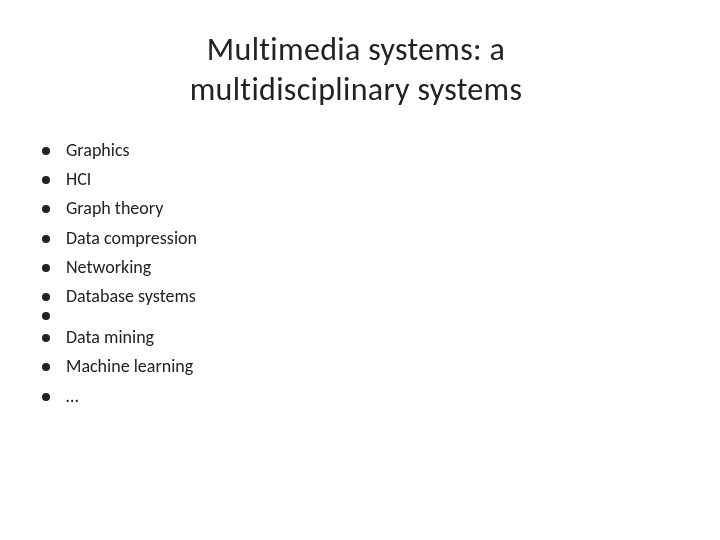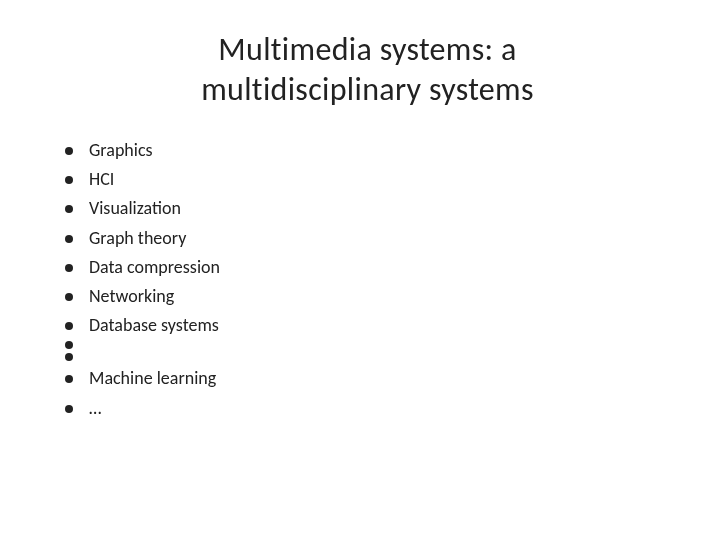--- a/index.html
+++ b/index.html
@@ -15,21 +15,21 @@
       font-family: 'Segoe UI', Calibri, Arial, sans-serif;
       overflow: hidden;
     }
 
     .slide {
       width: 720px;
       height: 540px;
       background: #ffffff;
       display: flex;
       flex-direction: column;
-      padding: 30px 50px 30px 65px;
+      padding: 30px 50px 30px 42px;
     }
 
     .title-area {
       text-align: center;
       margin-bottom: 28px;
     }
 
     .title-text {
       font-size: 32px;
       font-weight: 400;
@@ -93,43 +93,40 @@
     <li>
           <span class="bullet-dot"></span>
           <span class="bullet-text">Graphics</span>
         </li>
         <li>
           <span class="bullet-dot"></span>
           <span class="bullet-text">HCI</span>
         </li>
         <li>
           <span class="bullet-dot"></span>
-          <span class="bullet-text">Visualization</span>
-        </li>
-        <li>
-          <span class="bullet-dot"></span>
           <span class="bullet-text">Graph theory</span>
         </li>
         <li>
           <span class="bullet-dot"></span>
           <span class="bullet-text">Data compression</span>
         </li>
         <li>
           <span class="bullet-dot"></span>
           <span class="bullet-text">Networking</span>
         </li>
         <li>
           <span class="bullet-dot"></span>
           <span class="bullet-text">Database systems</span>
         </li>
         <li>
           <span class="bullet-dot"></span>
         </li>
         <li>
           <span class="bullet-dot"></span>
+          <span class="bullet-text">Data mining</span>
         </li>
         <li>
           <span class="bullet-dot"></span>
           <span class="bullet-text">Machine learning</span>
         </li>
         <li>
           <span class="bullet-dot"></span>
           <span class="bullet-text">…</span>
         </li>
       </ul>

